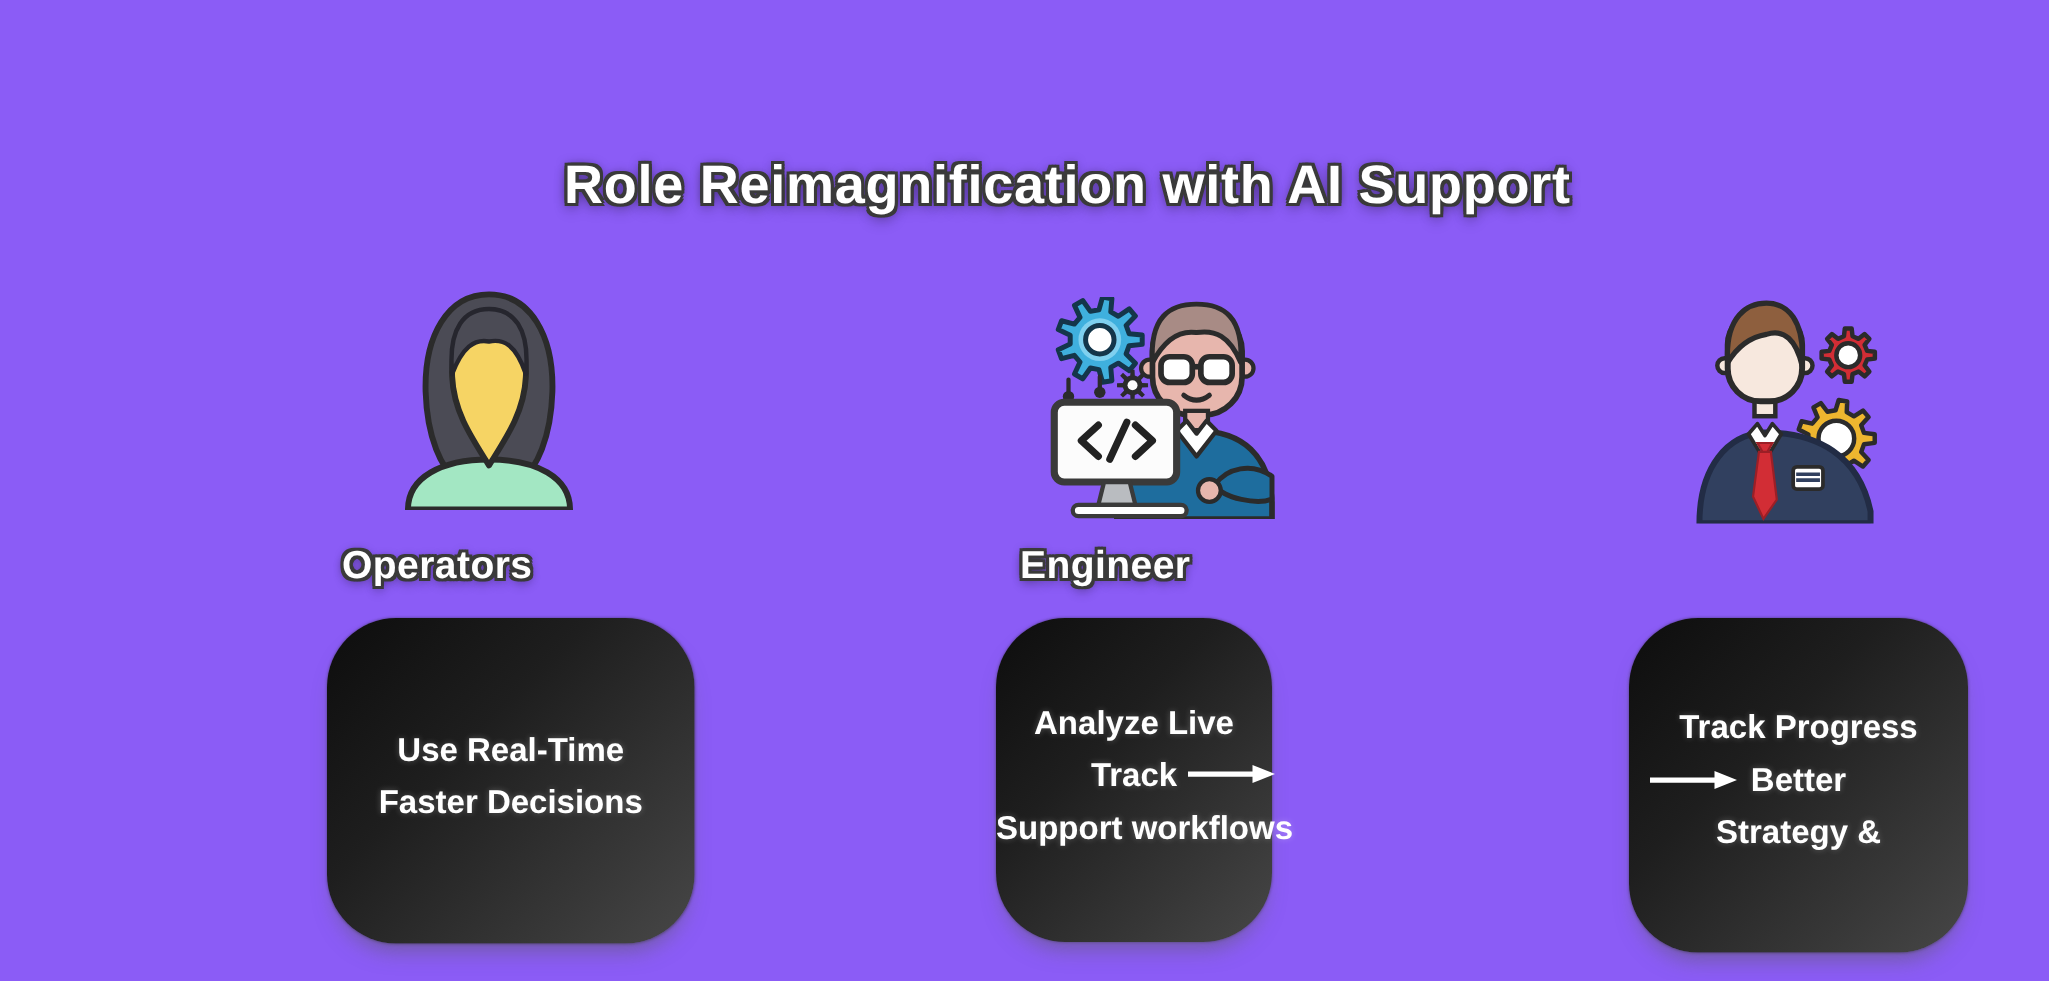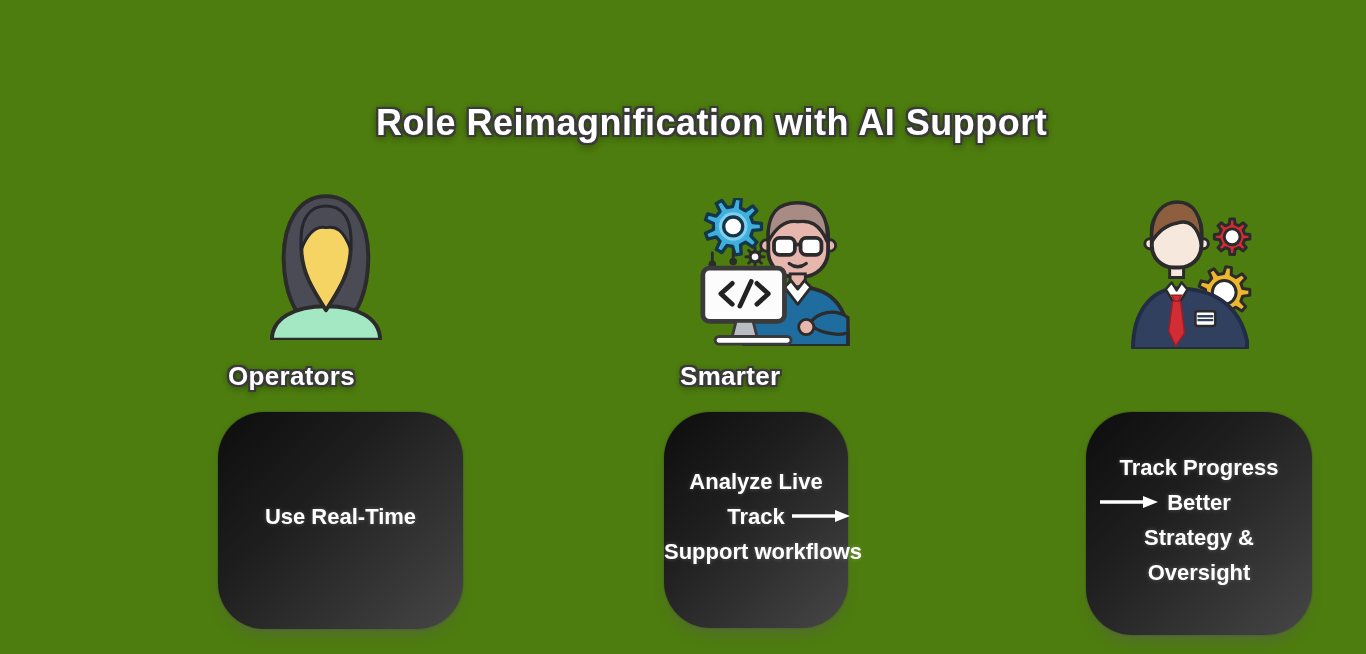--- a/index.html
+++ b/index.html
@@ -1,18 +1,18 @@
 <!DOCTYPE html>
 <html style="--title-fill: #ffffff; --title-outline: #3a3a3a; --card-text: #ffffff; --card-bg-dark: #0d0d0d; --card-bg-light: #474747; --operator-hair: #4b4b55; --operator-skin: #f6d464; --operator-shirt: #a3e7c3; --engineer-skin: #e7b6ad; --engineer-hair: #a88b85; --engineer-sweater: #1e6d9e; --engineer-gear: #3fb0de; --engineer-gear-inner: #7fd0ef; --monitor-frame: #3a3a3a; --monitor-stand: #b9bcc0; --manager-skin: #f7e8de; --manager-hair: #8e5f3e; --manager-suit: #31405f; --manager-tie: #d22d35; --manager-gear-red: #d22d35; --manager-gear-yellow: #eeb62f;"><head>
 <meta charset="utf-8">
 <style>
   html,body{margin:0;padding:0;background:#ffffff;}
   .canvas{
     position:relative;width:1366px;height:654px;overflow:hidden;
-    background:#4d7c0f;
+    background:#8b5cf6;
     font-family:"Liberation Sans","DejaVu Sans",sans-serif;
   }
   .title{
     position:absolute;top:102px;left:376px;
     font-size:36px;font-weight:700;letter-spacing:.5px;white-space:nowrap;
     color:var(--title-fill,#fff);
     text-shadow:
       -2px -2px 0 var(--title-outline,#3a3a3a), 2px -2px 0 var(--title-outline,#3a3a3a),
       -2px  2px 0 var(--title-outline,#3a3a3a), 2px  2px 0 var(--title-outline,#3a3a3a),
       -2px  0   0 var(--title-outline,#3a3a3a), 2px  0   0 var(--title-outline,#3a3a3a),
@@ -59,20 +59,21 @@
 
   <svg class="icon" style="left:269px;top:192px;" width="114" height="148" viewBox="0 0 116 150">
     <path class="ol" d="M58 4 C30 4 14 32 15 70 C16 102 26 122 36 130 L80 130 C90 122 100 102 101 70 C102 32 86 4 58 4 Z" fill="var(--operator-hair)" stroke-width="4.5"></path>
     <path class="ol" d="M3 150 C3 128 26 116 58 116 C90 116 113 128 113 150 Z" fill="var(--operator-shirt)" stroke-width="4.5"></path>
     <path class="ol" d="M58 24 C41 24 32 40 33 60 C34 82 44 98 58 120 C72 98 82 82 83 60 C84 40 75 24 58 24 Z" fill="var(--operator-skin)"></path>
     <path d="M33 58 C30 26 42 14 58 14 C74 14 86 26 83 58 C76 38 68 34 58 36 C48 34 40 40 33 58 Z" fill="var(--operator-hair)" stroke="#26262e" stroke-width="3" stroke-linejoin="round"></path>
   </svg>
   <div class="role-label" style="left:228px;">Operators</div>
   <div class="card" style="left:218px;top:412px;width:245px;height:217px;">
     <div class="card-line">Use Real-Time</div>
+    <div class="card-line">Faster Decisions</div>
   </div>
 
   <svg class="icon" style="left:698px;top:198px;" width="152" height="148" viewBox="0 0 160 156">
 
     <path fill="var(--engineer-gear)" stroke="#14364a" stroke-width="3.5" stroke-linejoin="round" d="M66.8 26.7 L66.8 33.3 L57.6 34.2 L55.5 40.0 L62.0 46.6 L57.7 51.7 L50.0 46.5 L44.7 49.5 L45.5 58.8 L38.9 59.9 L36.4 51.0 L30.4 49.9 L25.0 57.5 L19.2 54.1 L23.1 45.7 L19.1 41.0 L10.1 43.3 L7.8 37.1 L16.2 33.1 L16.2 26.9 L7.8 22.9 L10.1 16.7 L19.1 19.0 L23.1 14.3 L19.2 5.9 L25.0 2.5 L30.4 10.1 L36.4 9.0 L38.9 0.1 L45.5 1.2 L44.7 10.5 L50.0 13.5 L57.7 8.3 L62.0 13.4 L55.5 20.0 L57.6 25.8 Z"></path>
     <circle cx="37" cy="30" r="15" fill="var(--engineer-gear-inner)"></circle>
     <circle cx="37" cy="30" r="10" fill="#fff" stroke="#14364a" stroke-width="3.5"></circle>
 
     <path d="M15 58 V70 M37 56 V66" stroke="#2b2b2b" stroke-width="3" stroke-linecap="round" fill="none"></path>
     <circle cx="15" cy="70" r="4" fill="#2b2b2b"></circle>
@@ -94,21 +95,21 @@
     <path d="M91 94 L105 112 L119 94 L112 87 L105 96 L98 87 Z" fill="#fff" stroke="#2b2b2b" stroke-width="3" stroke-linejoin="round"></path>
 
     <rect x="5" y="74" width="86" height="56" rx="7" fill="#fcfcfc" stroke="var(--monitor-frame)" stroke-width="5"></rect>
     <path d="M36 90 L24 101 L36 112 M44 114 L56 88 M62 90 L74 101 L62 112" stroke="#222" stroke-width="5" fill="none" stroke-linecap="round" stroke-linejoin="round"></path>
     <path d="M40 130 L58 130 L62 146 L36 146 Z" fill="var(--monitor-stand)" stroke="var(--monitor-frame)" stroke-width="3"></path>
     <rect x="18" y="146" width="80" height="8" rx="4" fill="#fff" stroke="var(--monitor-frame)" stroke-width="3"></rect>
 
     <path d="M158 126 C144 116 126 120 118 132 C124 142 148 146 158 142 Z" fill="var(--engineer-sweater)" stroke="#2b2b2b" stroke-width="3.5" stroke-linejoin="round"></path>
     <circle cx="114" cy="136" r="8" fill="var(--engineer-skin)" stroke="#2b2b2b" stroke-width="3"></circle>
   </svg>
-  <div class="role-label" style="left:680px;">Smarter</div>
+  <div class="role-label" style="left:680px;">Engineer</div>
   <div class="card" style="left:664px;top:412px;width:184px;height:216px;">
     <div class="card-line">Analyze Live</div>
     <div class="card-line">
       <span>Track</span>
       <svg class="arrow post-2" width="60" height="14" viewBox="0 0 60 14">
         <line x1="1" y1="7" x2="46" y2="7" stroke="#fff" stroke-width="3.5"></line>
         <path d="M44 1 L59 7 L44 13 Z" fill="#fff"></path>
       </svg>
     </div>
     <div class="card-line">Support workflows</div>
@@ -139,16 +140,15 @@
   <div class="card" style="left:1086px;top:412px;width:226px;height:223px;">
     <div class="card-line">Track Progress</div>
     <div class="card-line">
       <svg class="arrow pre-3" width="60" height="14" viewBox="0 0 60 14">
         <line x1="1" y1="7" x2="46" y2="7" stroke="#fff" stroke-width="3.5"></line>
         <path d="M44 1 L59 7 L44 13 Z" fill="#fff"></path>
       </svg>
       <span>Better</span>
     </div>
     <div class="card-line">Strategy &amp;</div>
-    <div class="card-line">Oversight</div>
   </div>
 
 </div>
 
 </body></html>

